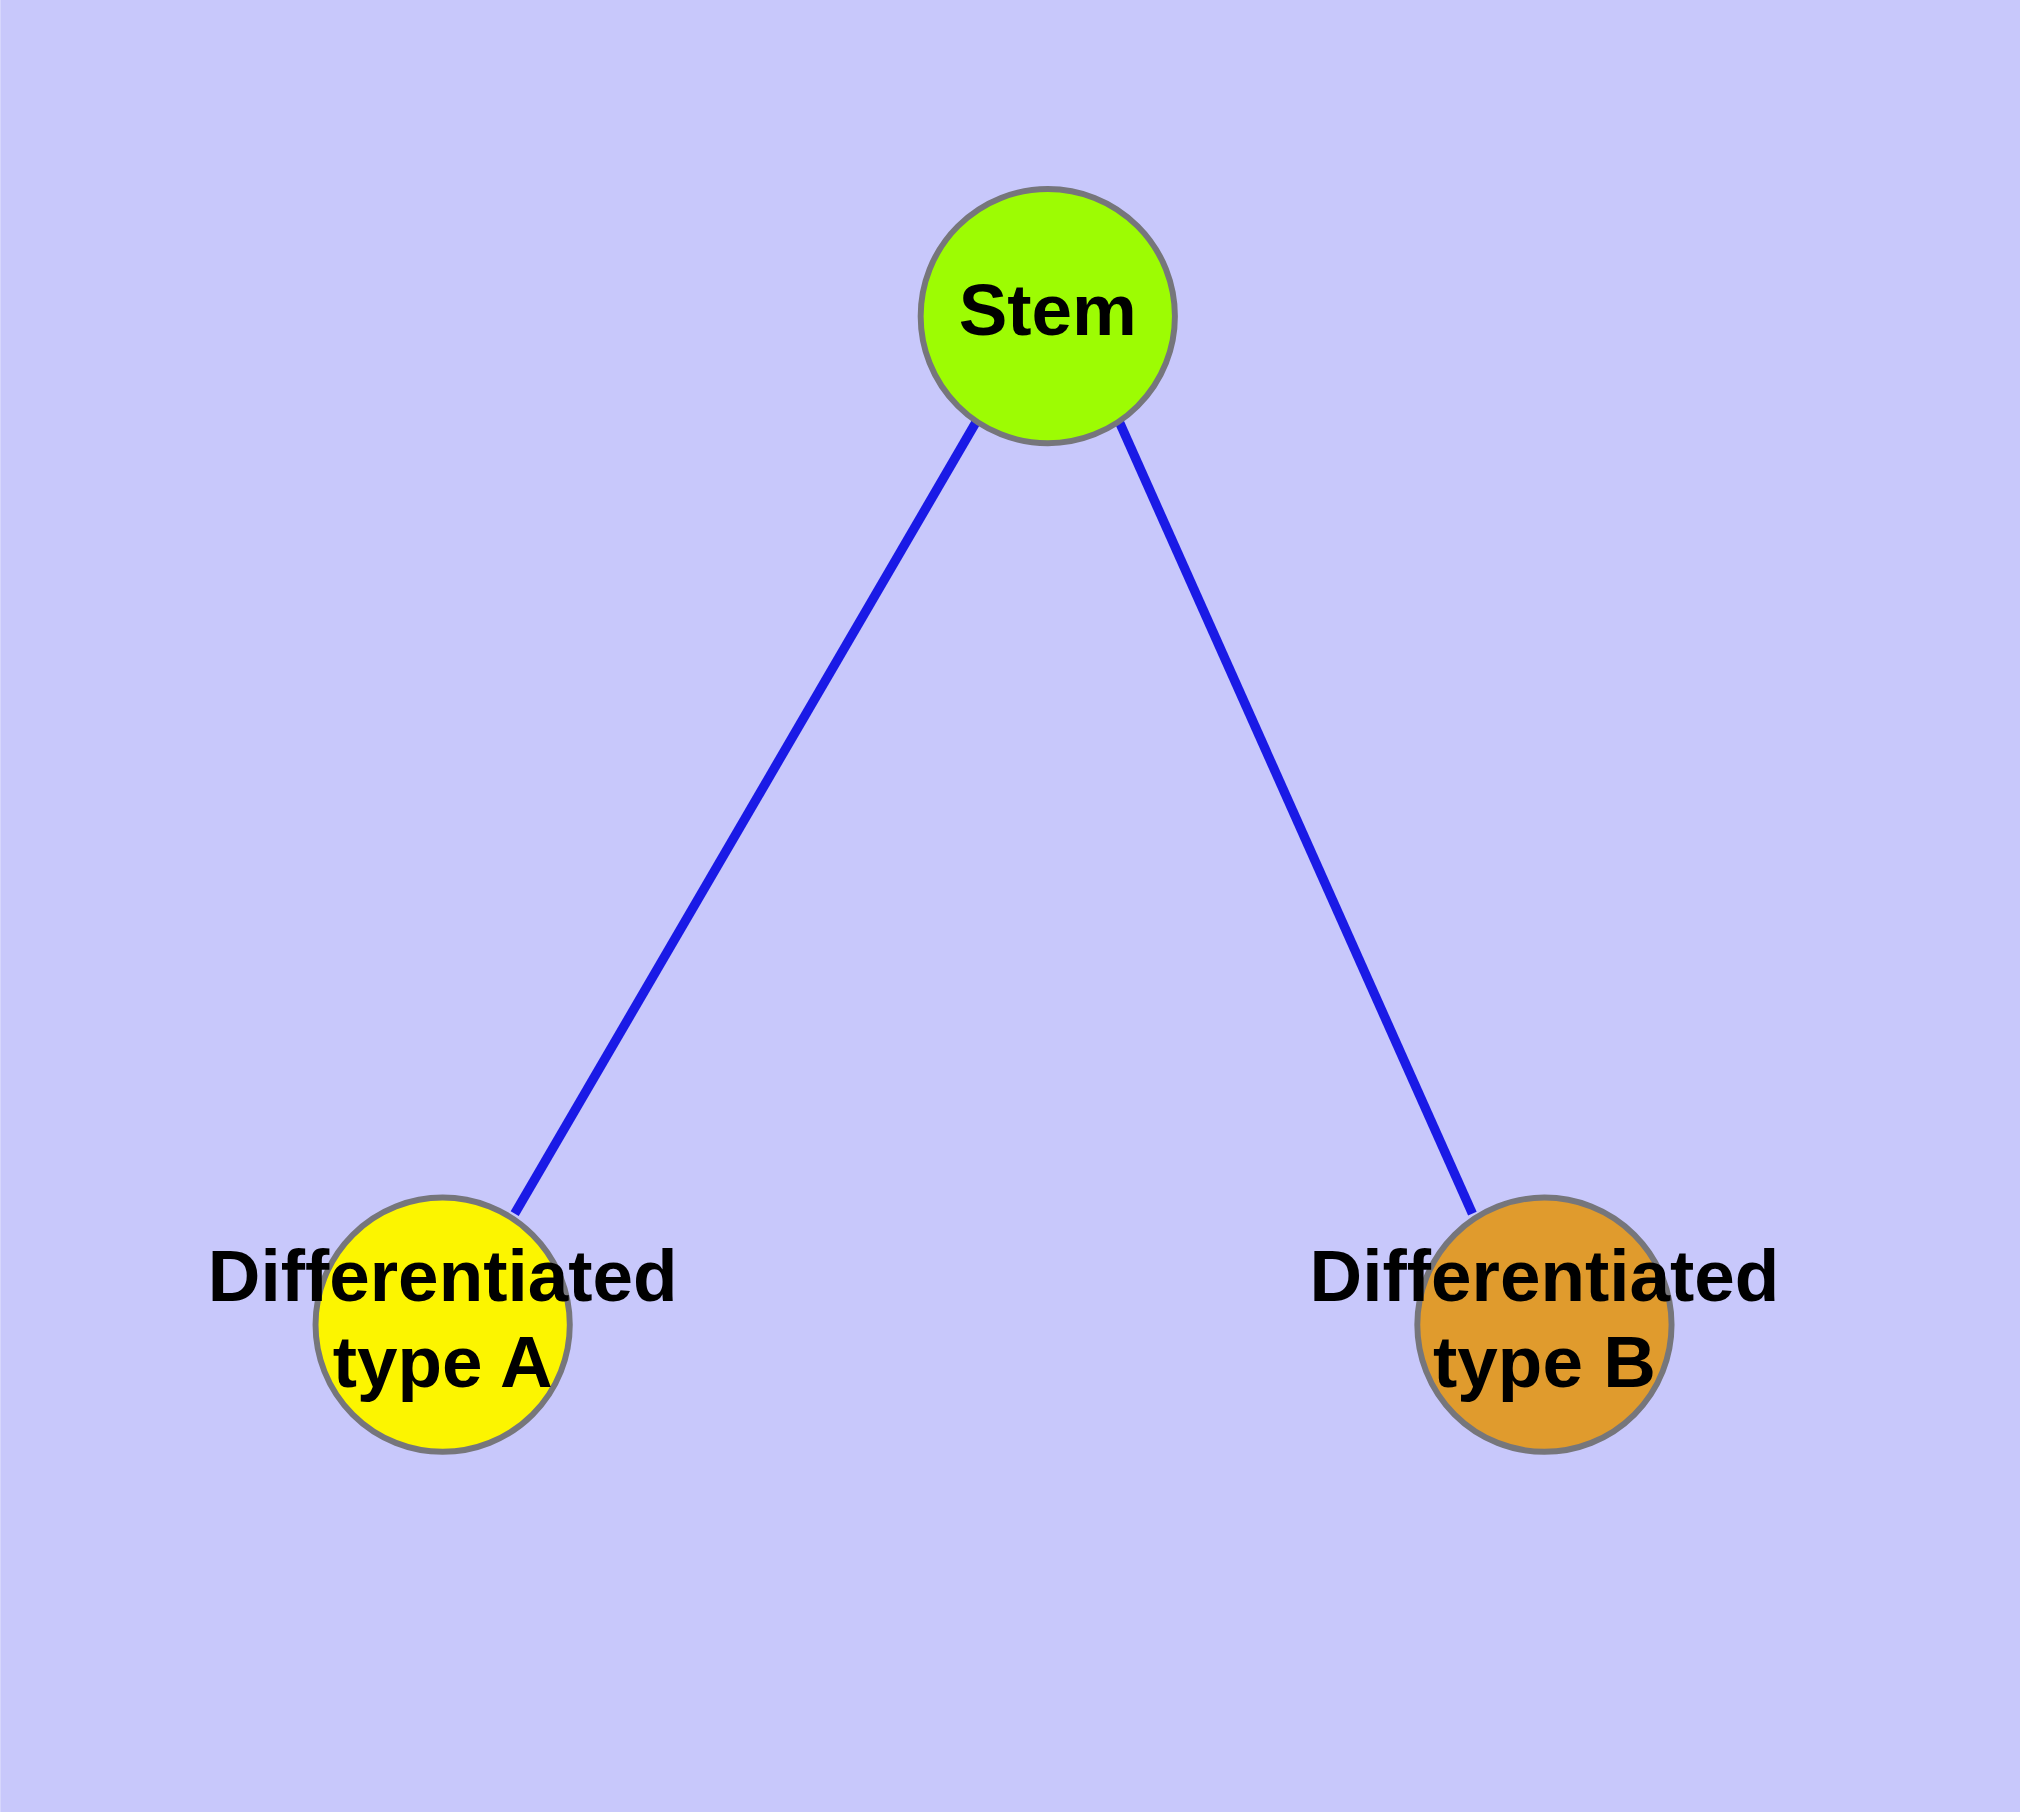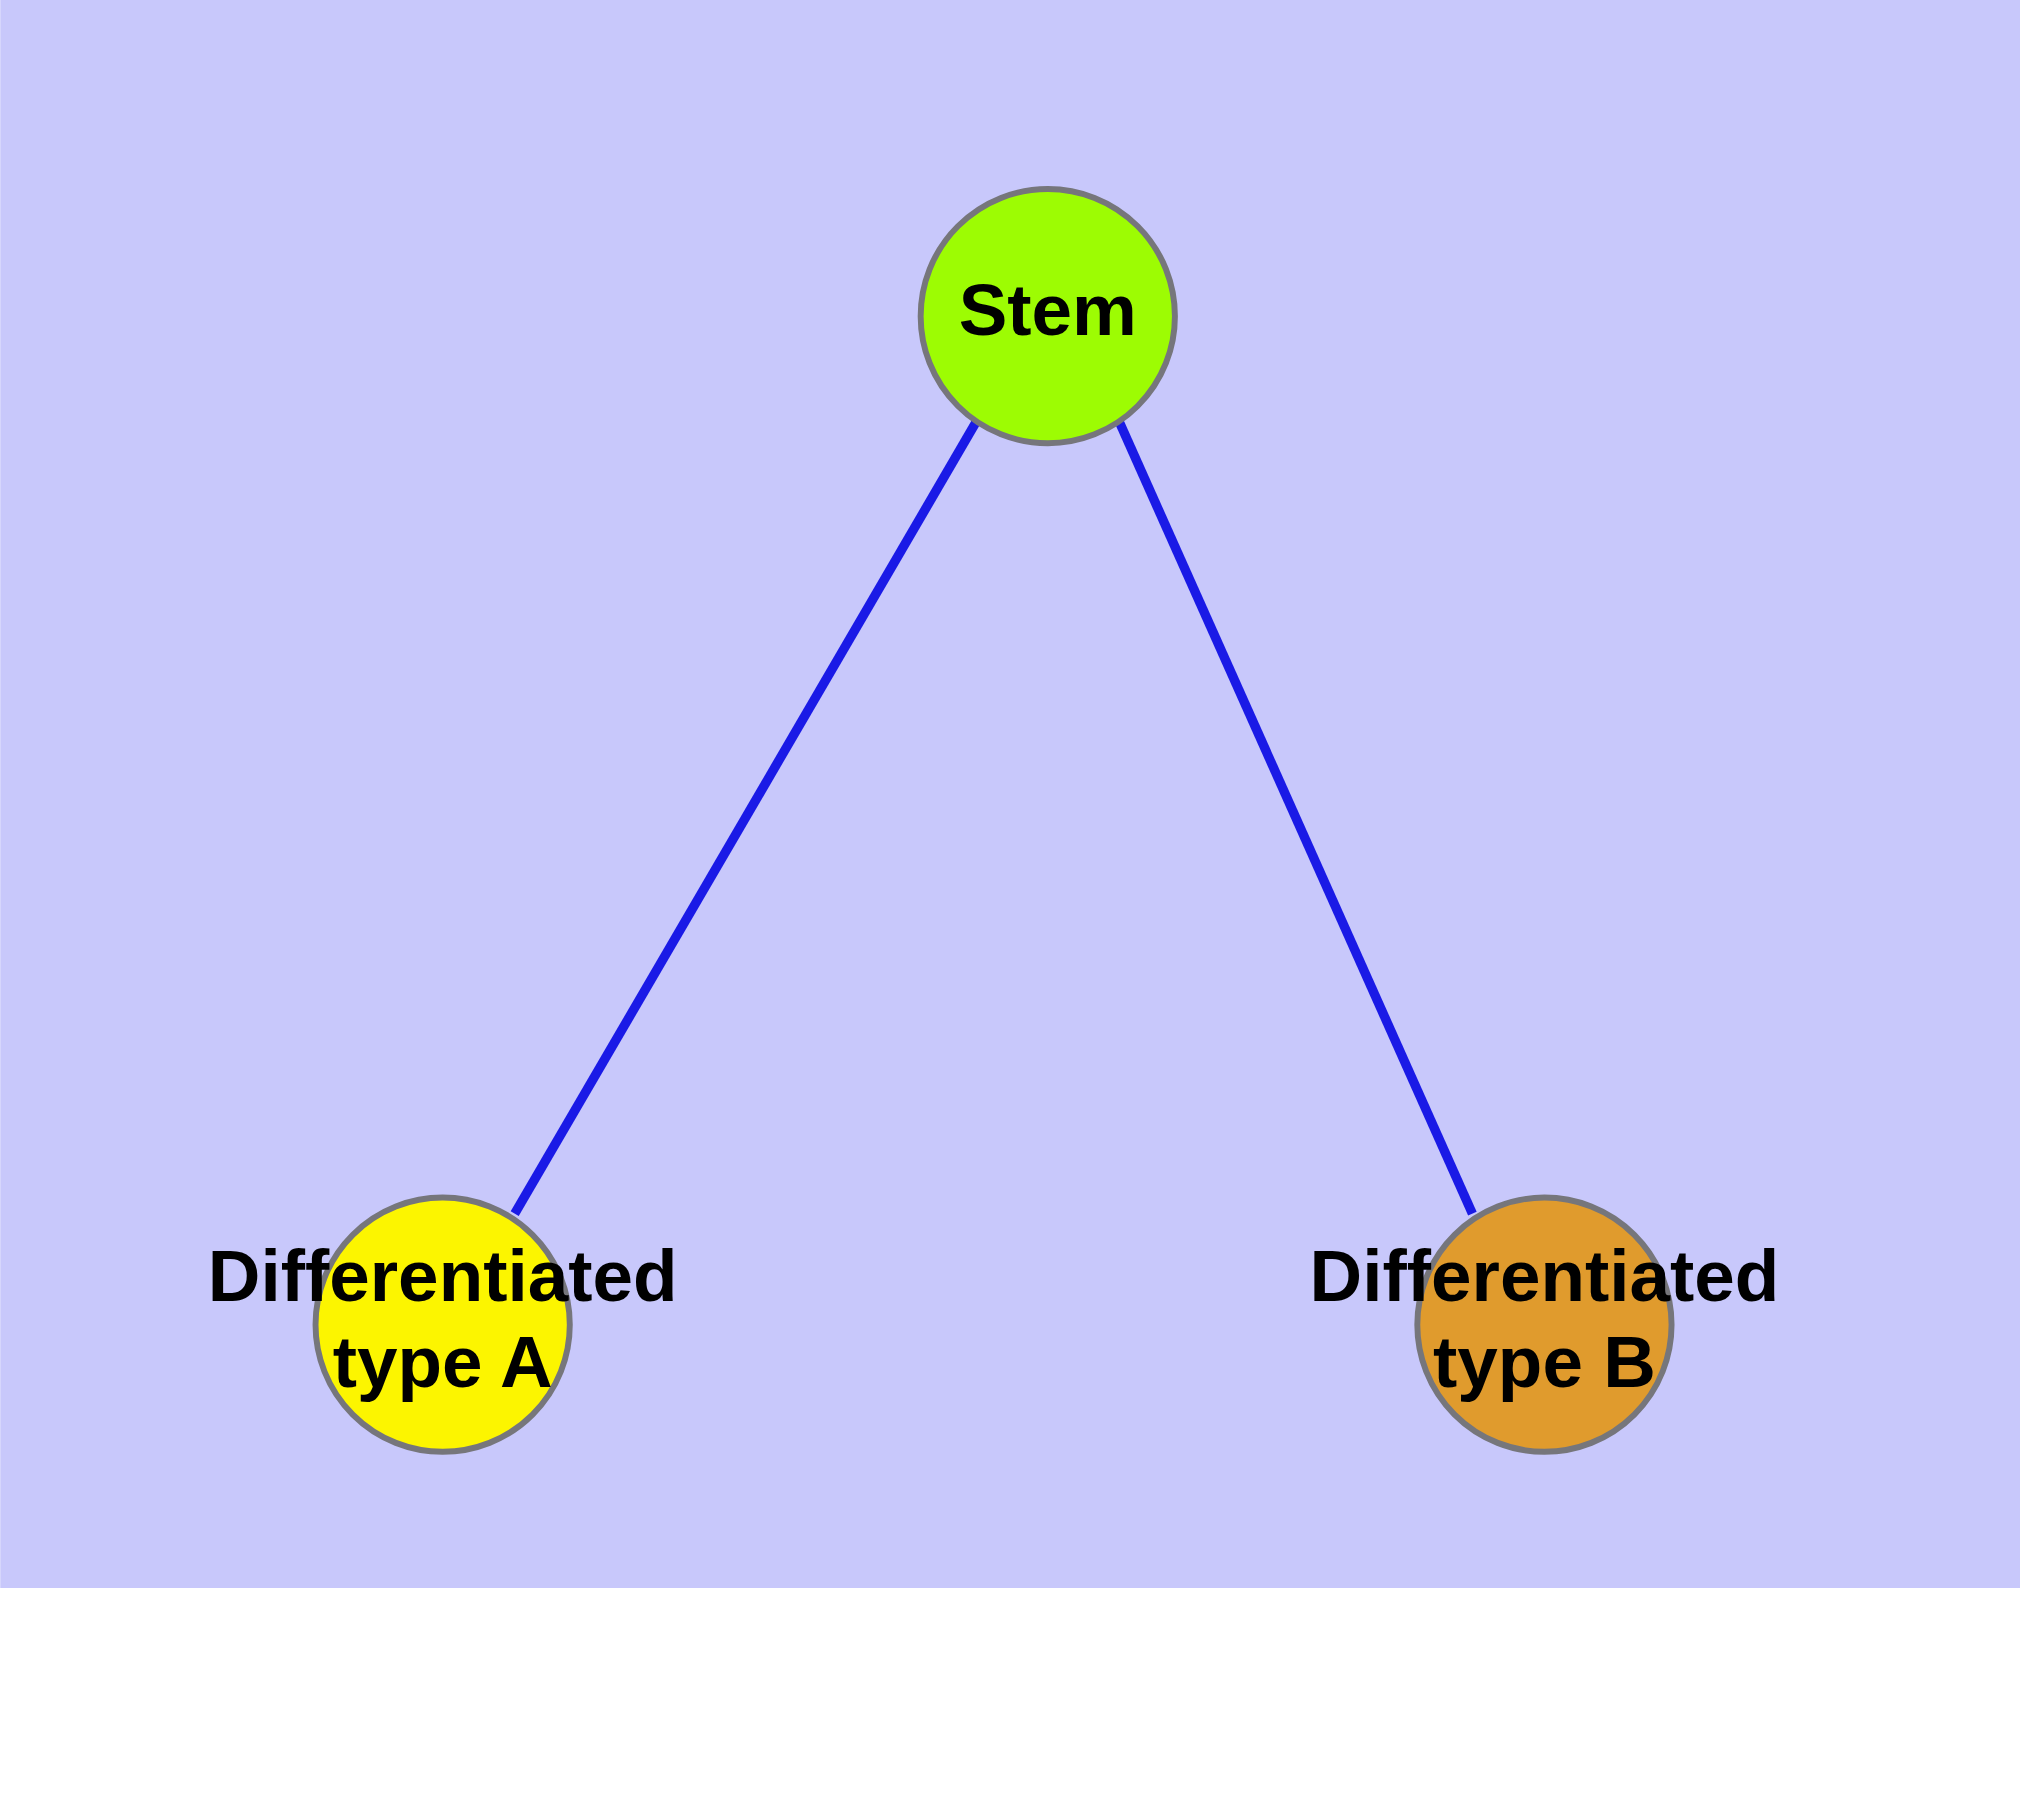--- a/index.html
+++ b/index.html
@@ -3,21 +3,21 @@
 <meta charset="utf-8">
 <style>
   html, body {
     margin: 0;
     padding: 0;
     background: #ffffff;
   }
   #canvas {
     position: relative;
     width: 2021px;
-    height: 1588px;
+    height: 1812px;
     overflow: hidden;
     font-family: "Liberation Sans", sans-serif;
     text-decoration: underline;
   }
   #graph-svg {
     position: absolute;
     top: 0;
     left: 0;
     width: 2021px;
     height: 1812px;

